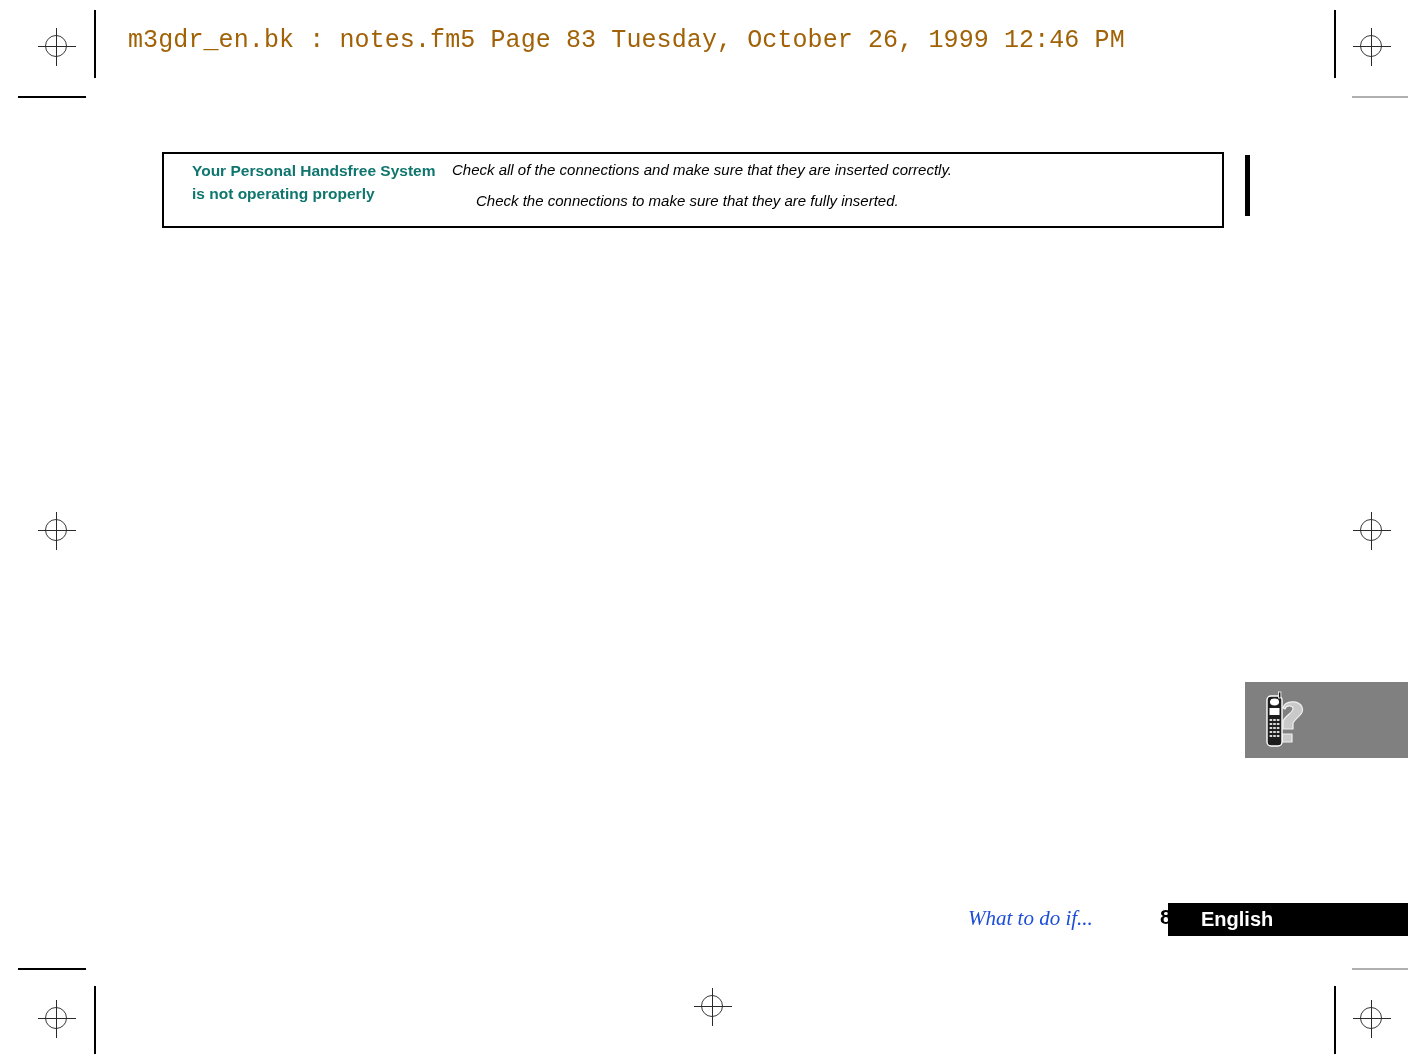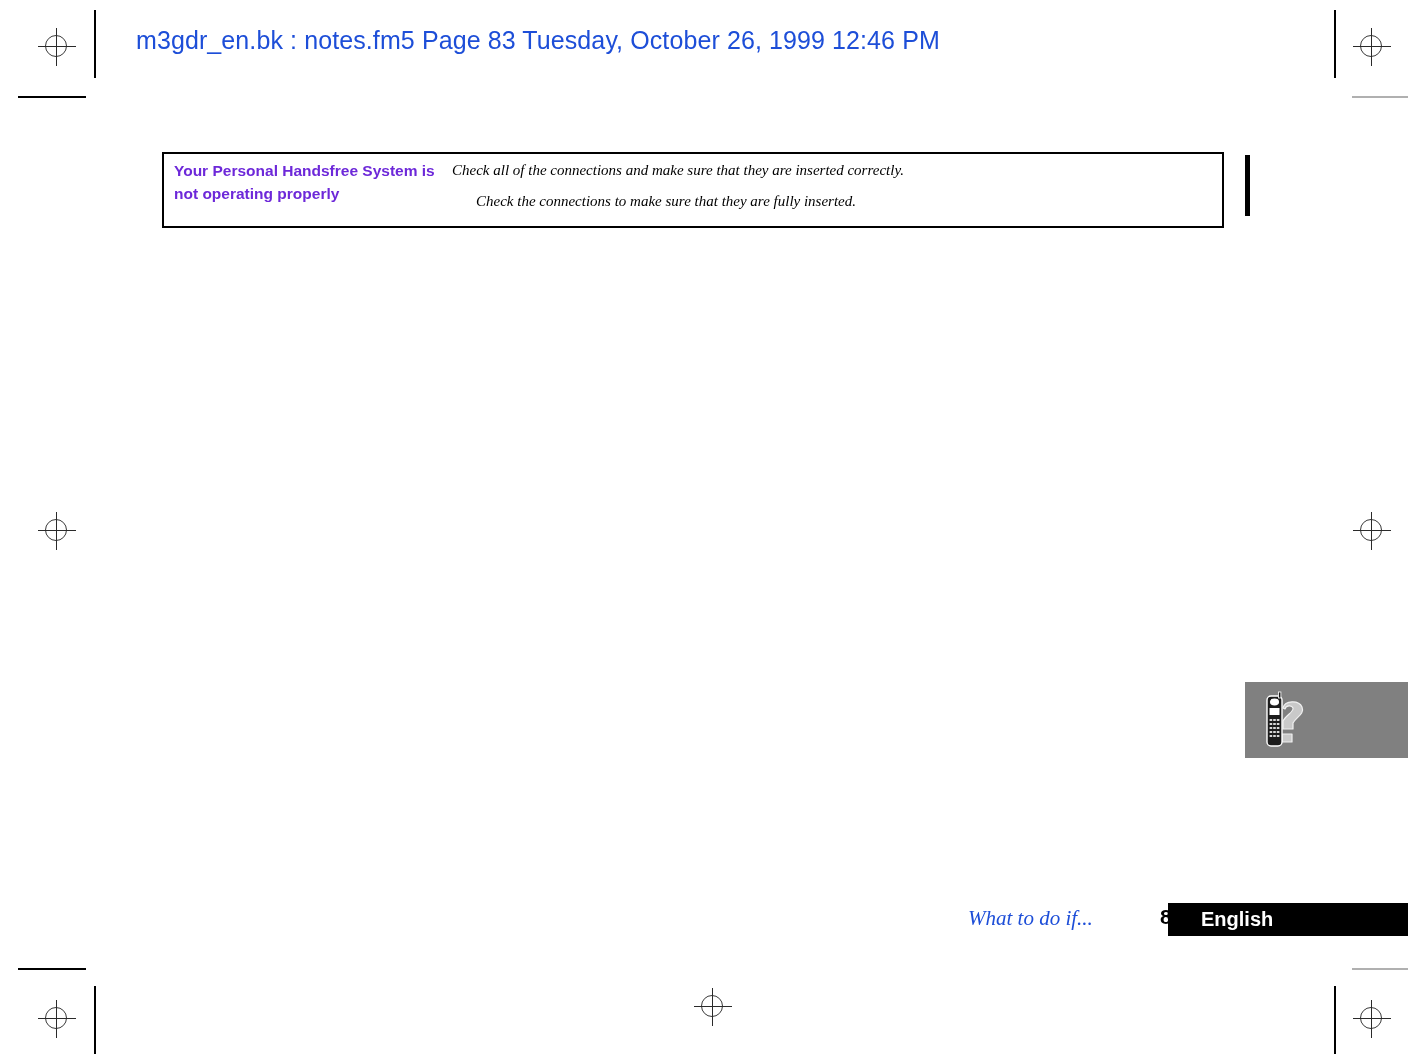--- a/index.html
+++ b/index.html
@@ -56,25 +56,25 @@
   .crop-h {
     position: absolute;
     height: 2px;
     background: #000000;
   }
   .crop-h.light { background: #b0b0b0; }
 
   
   .doc-header {
     position: absolute;
-    left: 136px;
+    left: 128px;
     top: 26px;
-    font-family: Liberation Sans, sans-serif;
+    font-family: Liberation Mono, monospace;
     font-size: 25px;
-    color: #1d4ed8;
+    color: #a16207;
     white-space: nowrap;
     letter-spacing: 0.1px;
   }
 
   
   .trouble-table {
     position: absolute;
     left: 162px;
     top: 152px;
     width: 1062px;
@@ -83,35 +83,35 @@
     background: #ffffff;
   }
   .trouble-row {
     display: flex;
     align-items: flex-start;
     padding: 6px 0 14px 0;
   }
   .cell-symptom {
     width: 288px;
     flex: none;
-    padding-left: 10px;
+    padding-left: 28px;
     box-sizing: border-box;
     font-family: "Liberation Sans", sans-serif;
     font-weight: bold;
     font-size: 15.5px;
     line-height: 1.48;
-    color: #6d28d9;
+    color: #0f766e;
   }
   .cell-actions {
     flex: 1;
     padding-right: 14px;
     box-sizing: border-box;
   }
   .action-line {
-    font-family: Liberation Serif, serif;
+    font-family: Liberation Sans, sans-serif;
     font-style: italic;
     font-size: 15px;
     line-height: 1.35;
     color: #000000;
     margin-bottom: 11px;
   }
   .action-line:last-child { margin-bottom: 0; margin-left: 24px; }
 
   
   .change-bar {

